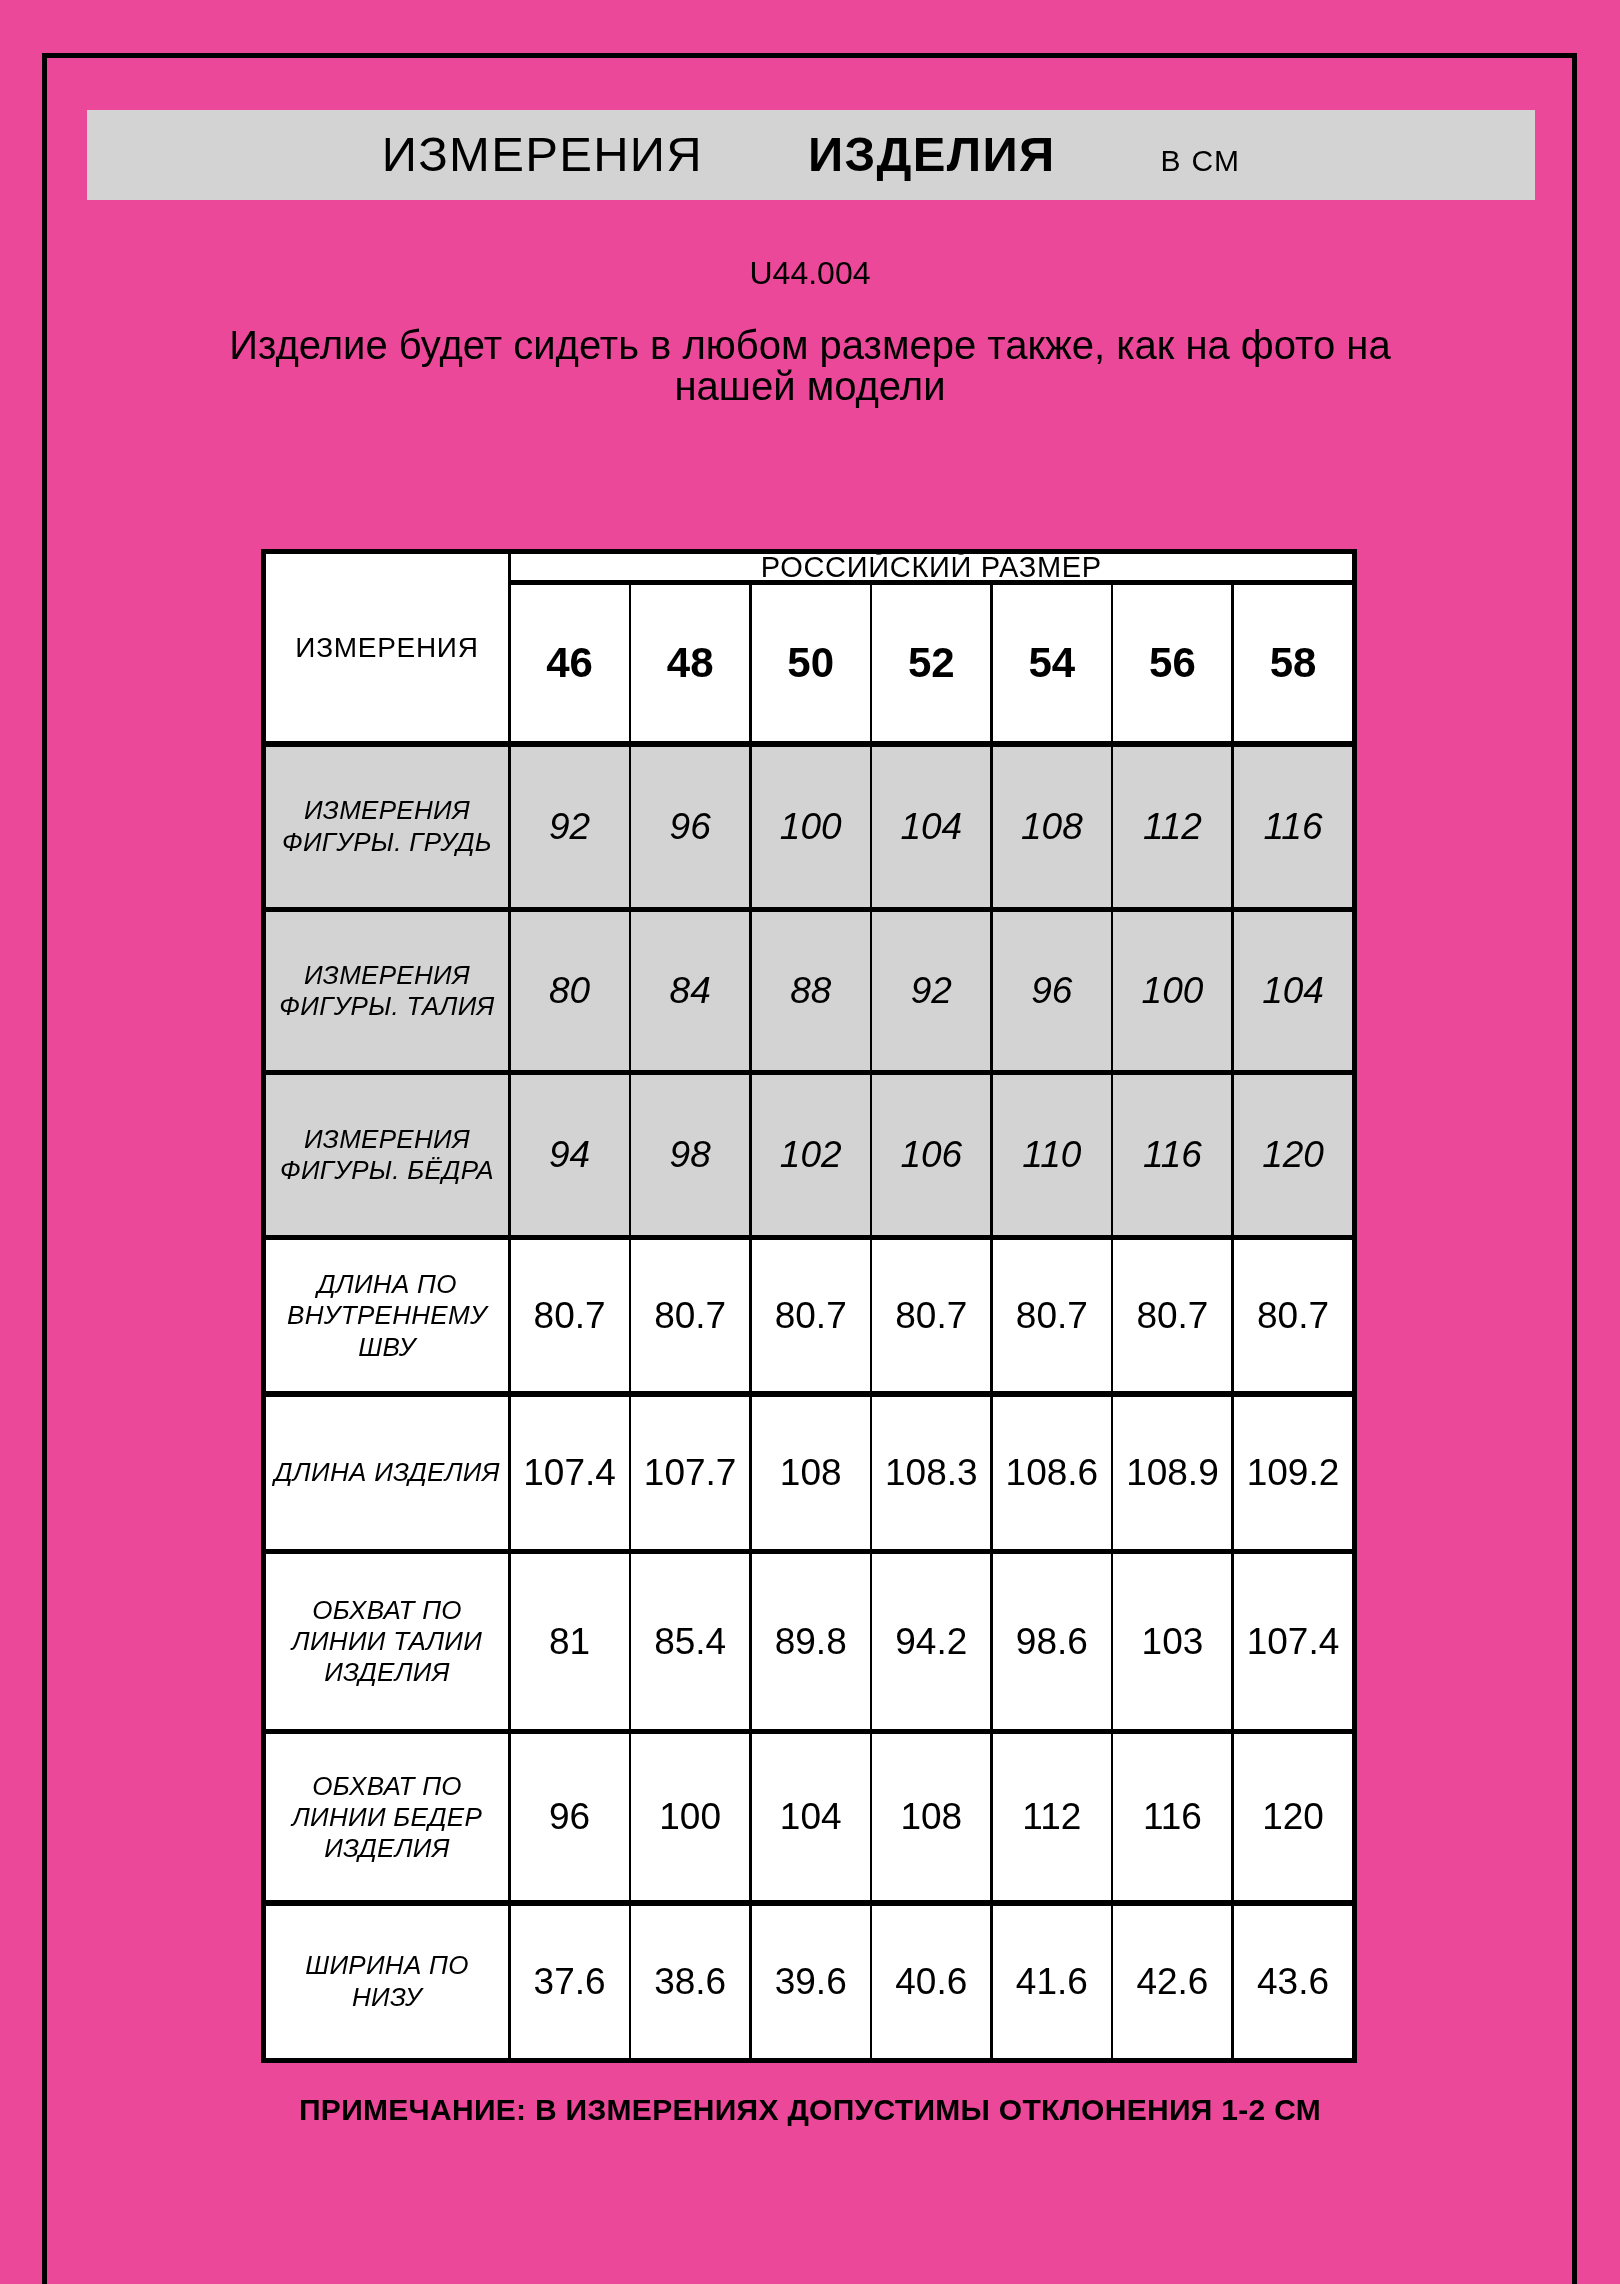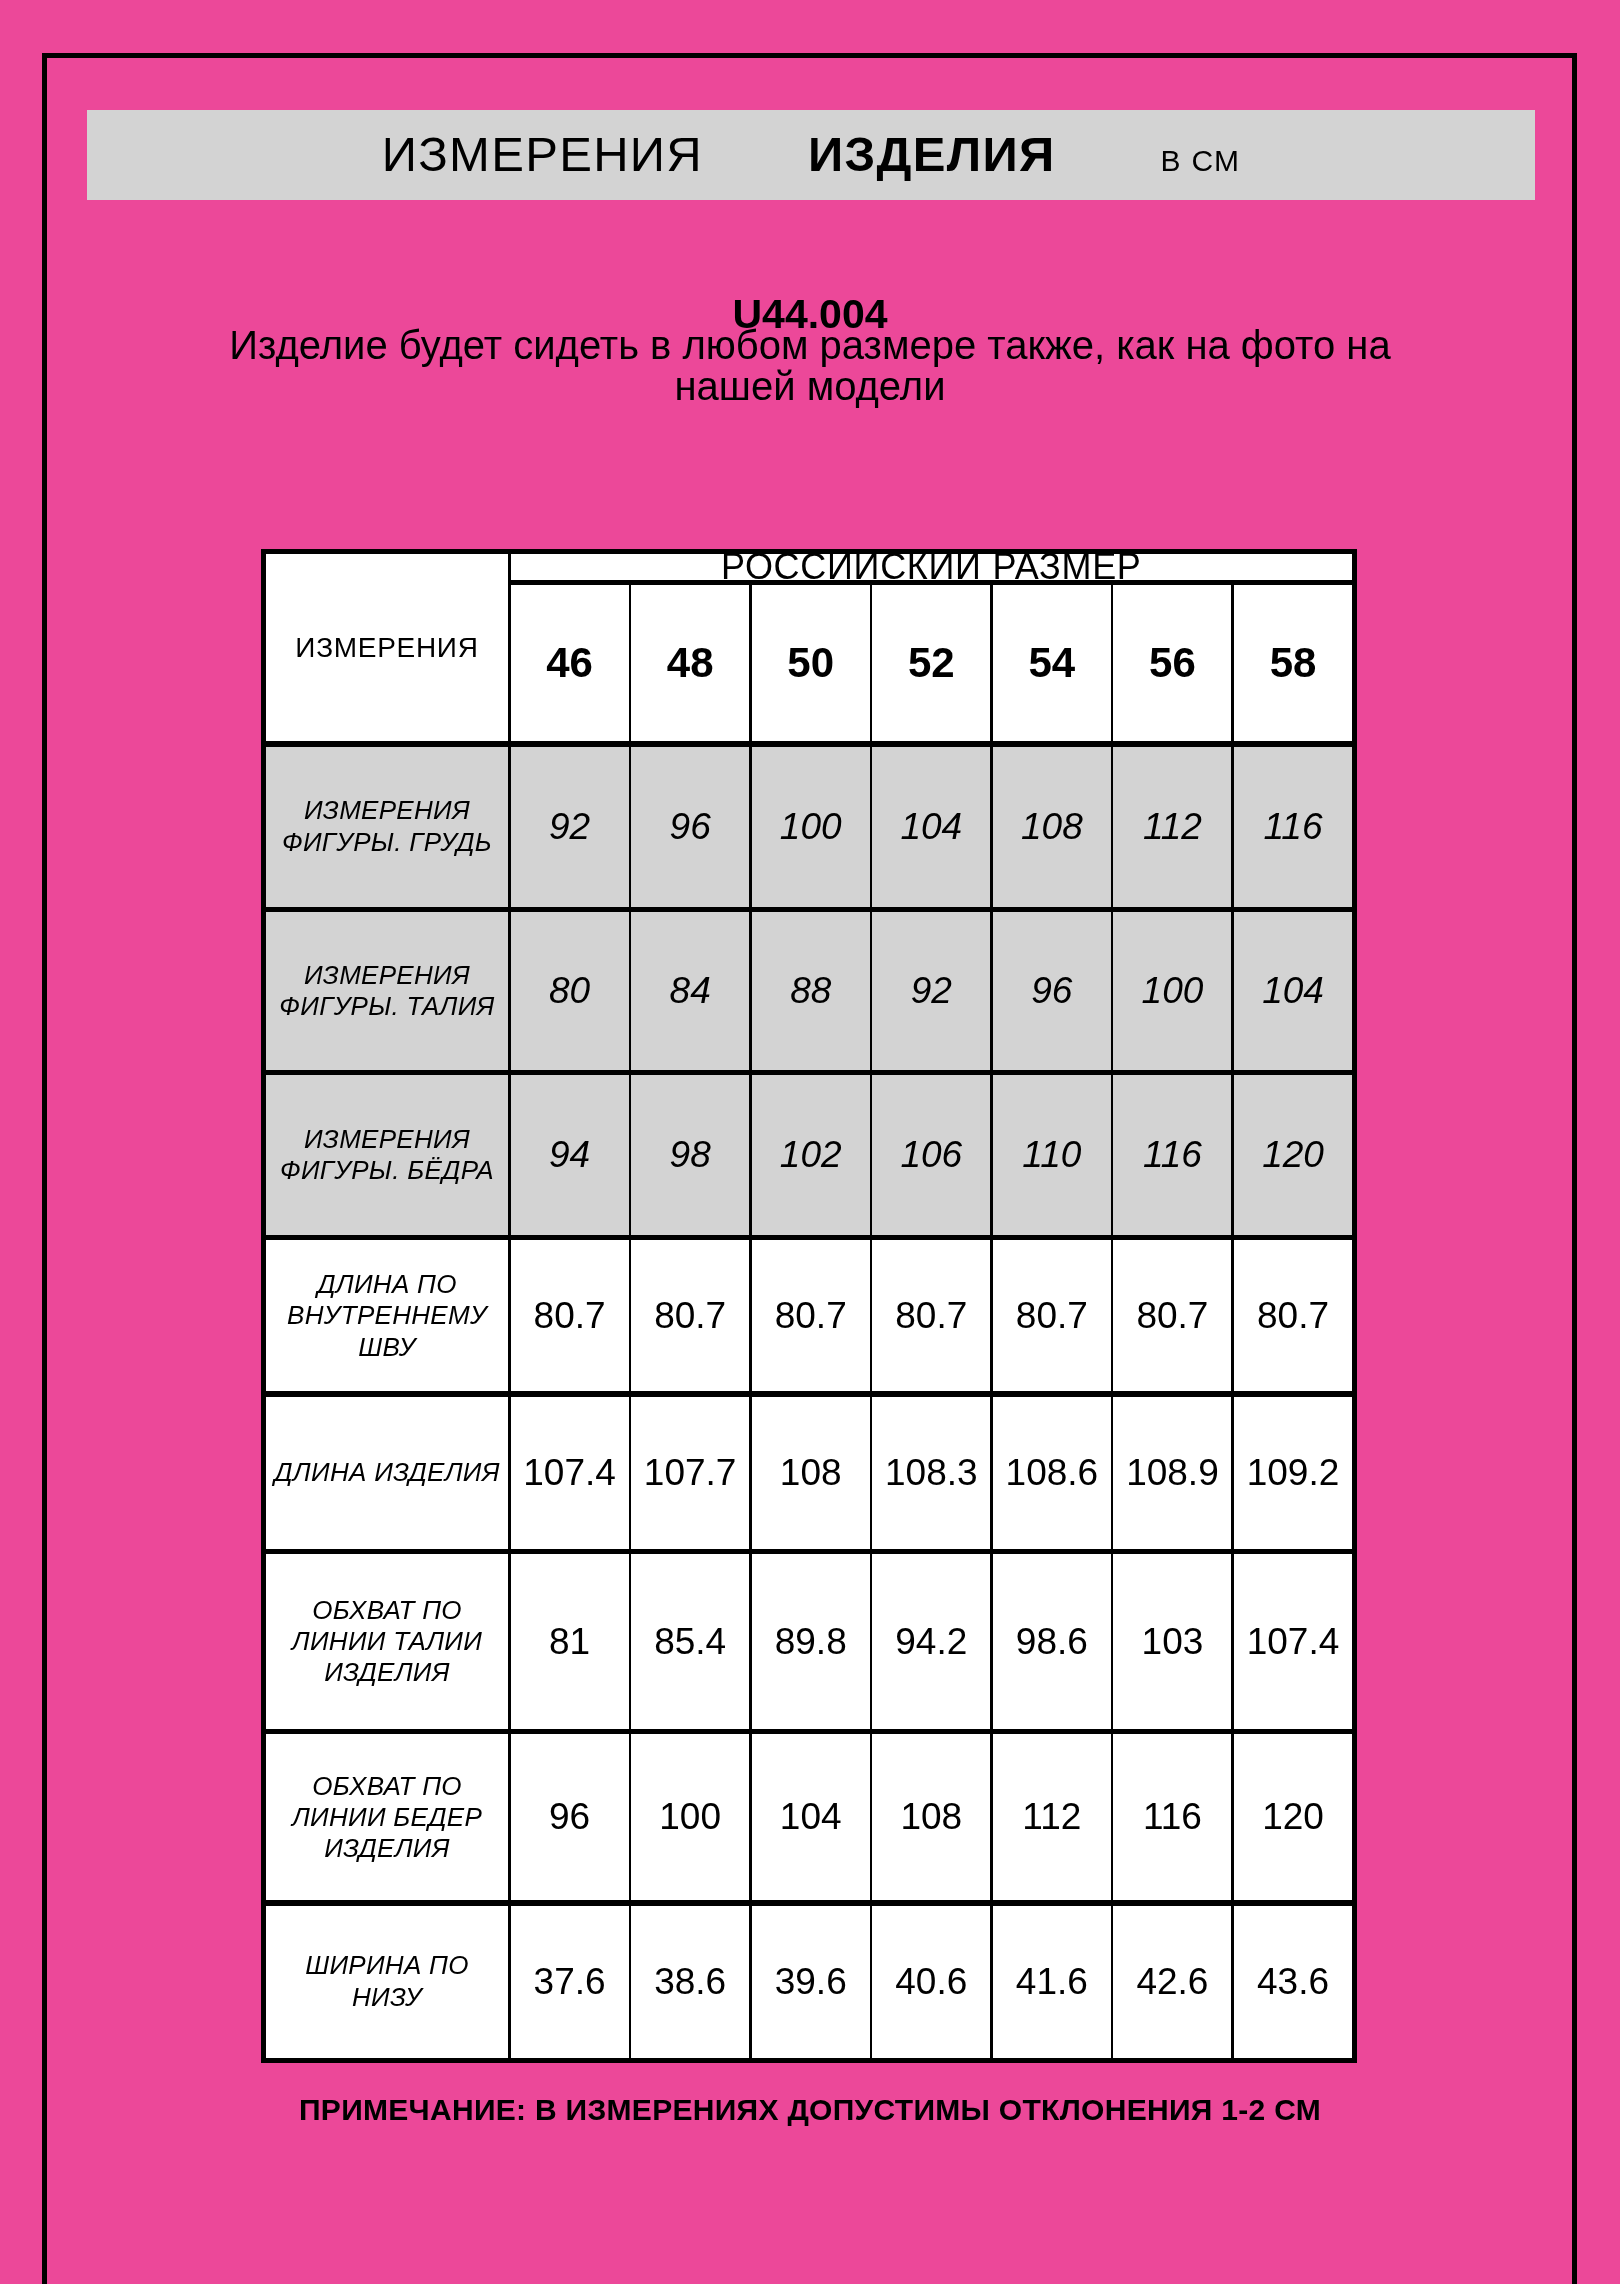--- a/index.html
+++ b/index.html
@@ -18,41 +18,41 @@
     position:absolute;left:87px;top:110px;width:1448px;height:90px;
     background:#d3d3d3;
     display:flex;justify-content:center;align-items:baseline;
     gap:105px;padding-top:20px;box-sizing:border-box;
   }
   .title-w1{font-size:49px;font-weight:400;letter-spacing:1.3px;line-height:1;}
   .title-w2{font-size:49px;font-weight:700;letter-spacing:1.3px;line-height:1;}
   .title-units{font-size:30px;font-weight:400;letter-spacing:1.3px;line-height:1;}
   .code{
     position:absolute;left:0;top:255px;width:100%;
-    text-align:center;font-size:41px;font-weight:700;margin-top:36px;
+    text-align:center;font-size:32px;font-weight:400;
   }
   .subtitle{
     position:absolute;left:0;top:325px;width:100%;
     text-align:center;font-size:40px;line-height:41px;white-space:pre-line;
   }
   .size-table{
     position:absolute;left:261px;top:549px;width:1096px;
     box-sizing:border-box;border:5.3px solid #000;background:#000;
     display:grid;
     grid-template-columns:242px repeat(7,1fr);
     grid-template-rows:26px 156px 160px 158px 160px 151px 152px 175px 166px 152px;
     row-gap:5.3px;column-gap:2.6px;
   }
   .cell{
     display:flex;align-items:center;justify-content:center;
     text-align:center;background:#fff;overflow:hidden;
   }
   .gray{background:#d3d3d3;}
   .corner{grid-row:1/3;grid-column:1/2;font-size:28px;letter-spacing:0.7px;}
-  .group-header{grid-row:1/2;grid-column:2/9;font-size:36px;letter-spacing:0.7px;}
+  .group-header{grid-row:1/2;grid-column:2/9;font-size:29px;letter-spacing:0.7px;}
   .size-head{font-size:42px;font-weight:700;}
   .row-label{font-size:26px;line-height:1.2;white-space:pre-line;letter-spacing:0.3px;font-style:italic;}
   .value{font-size:37px;}
   .italic{font-style:italic;}
   .note{
     position:absolute;left:0;top:2093px;width:100%;
     text-align:center;font-size:30px;font-weight:700;letter-spacing:0.3px;
   }
 </style>
 </head>

